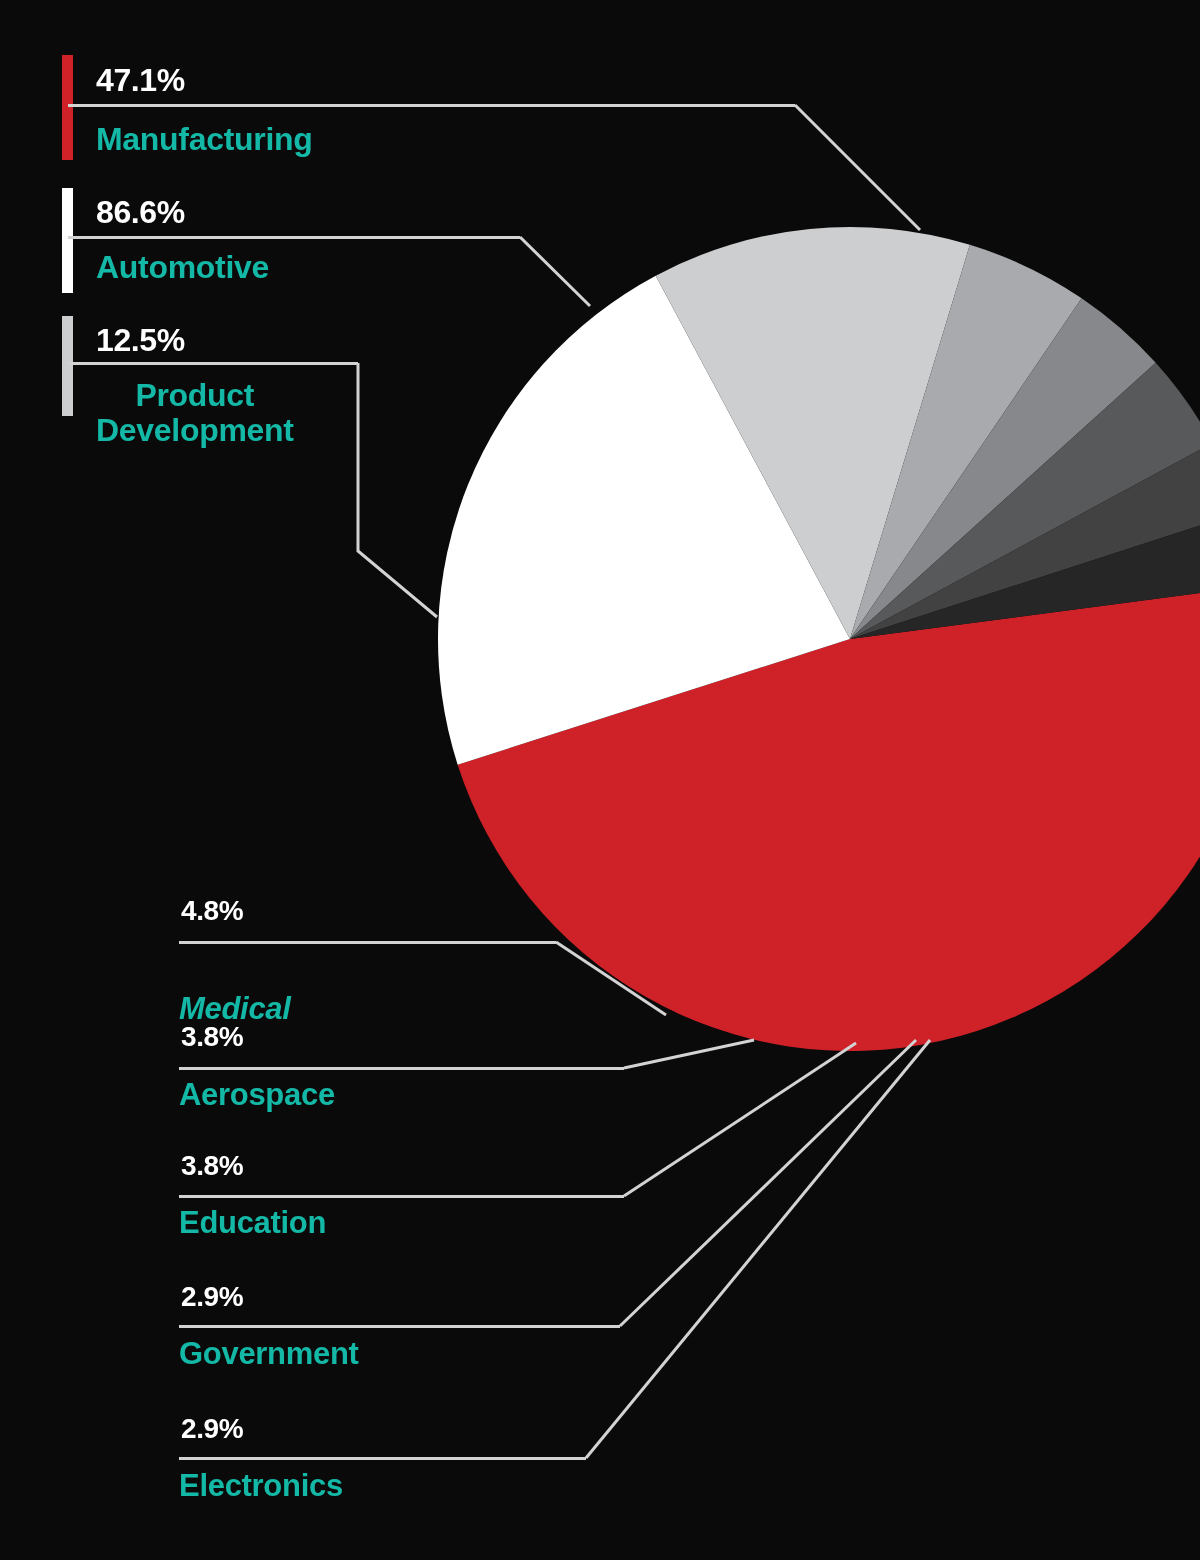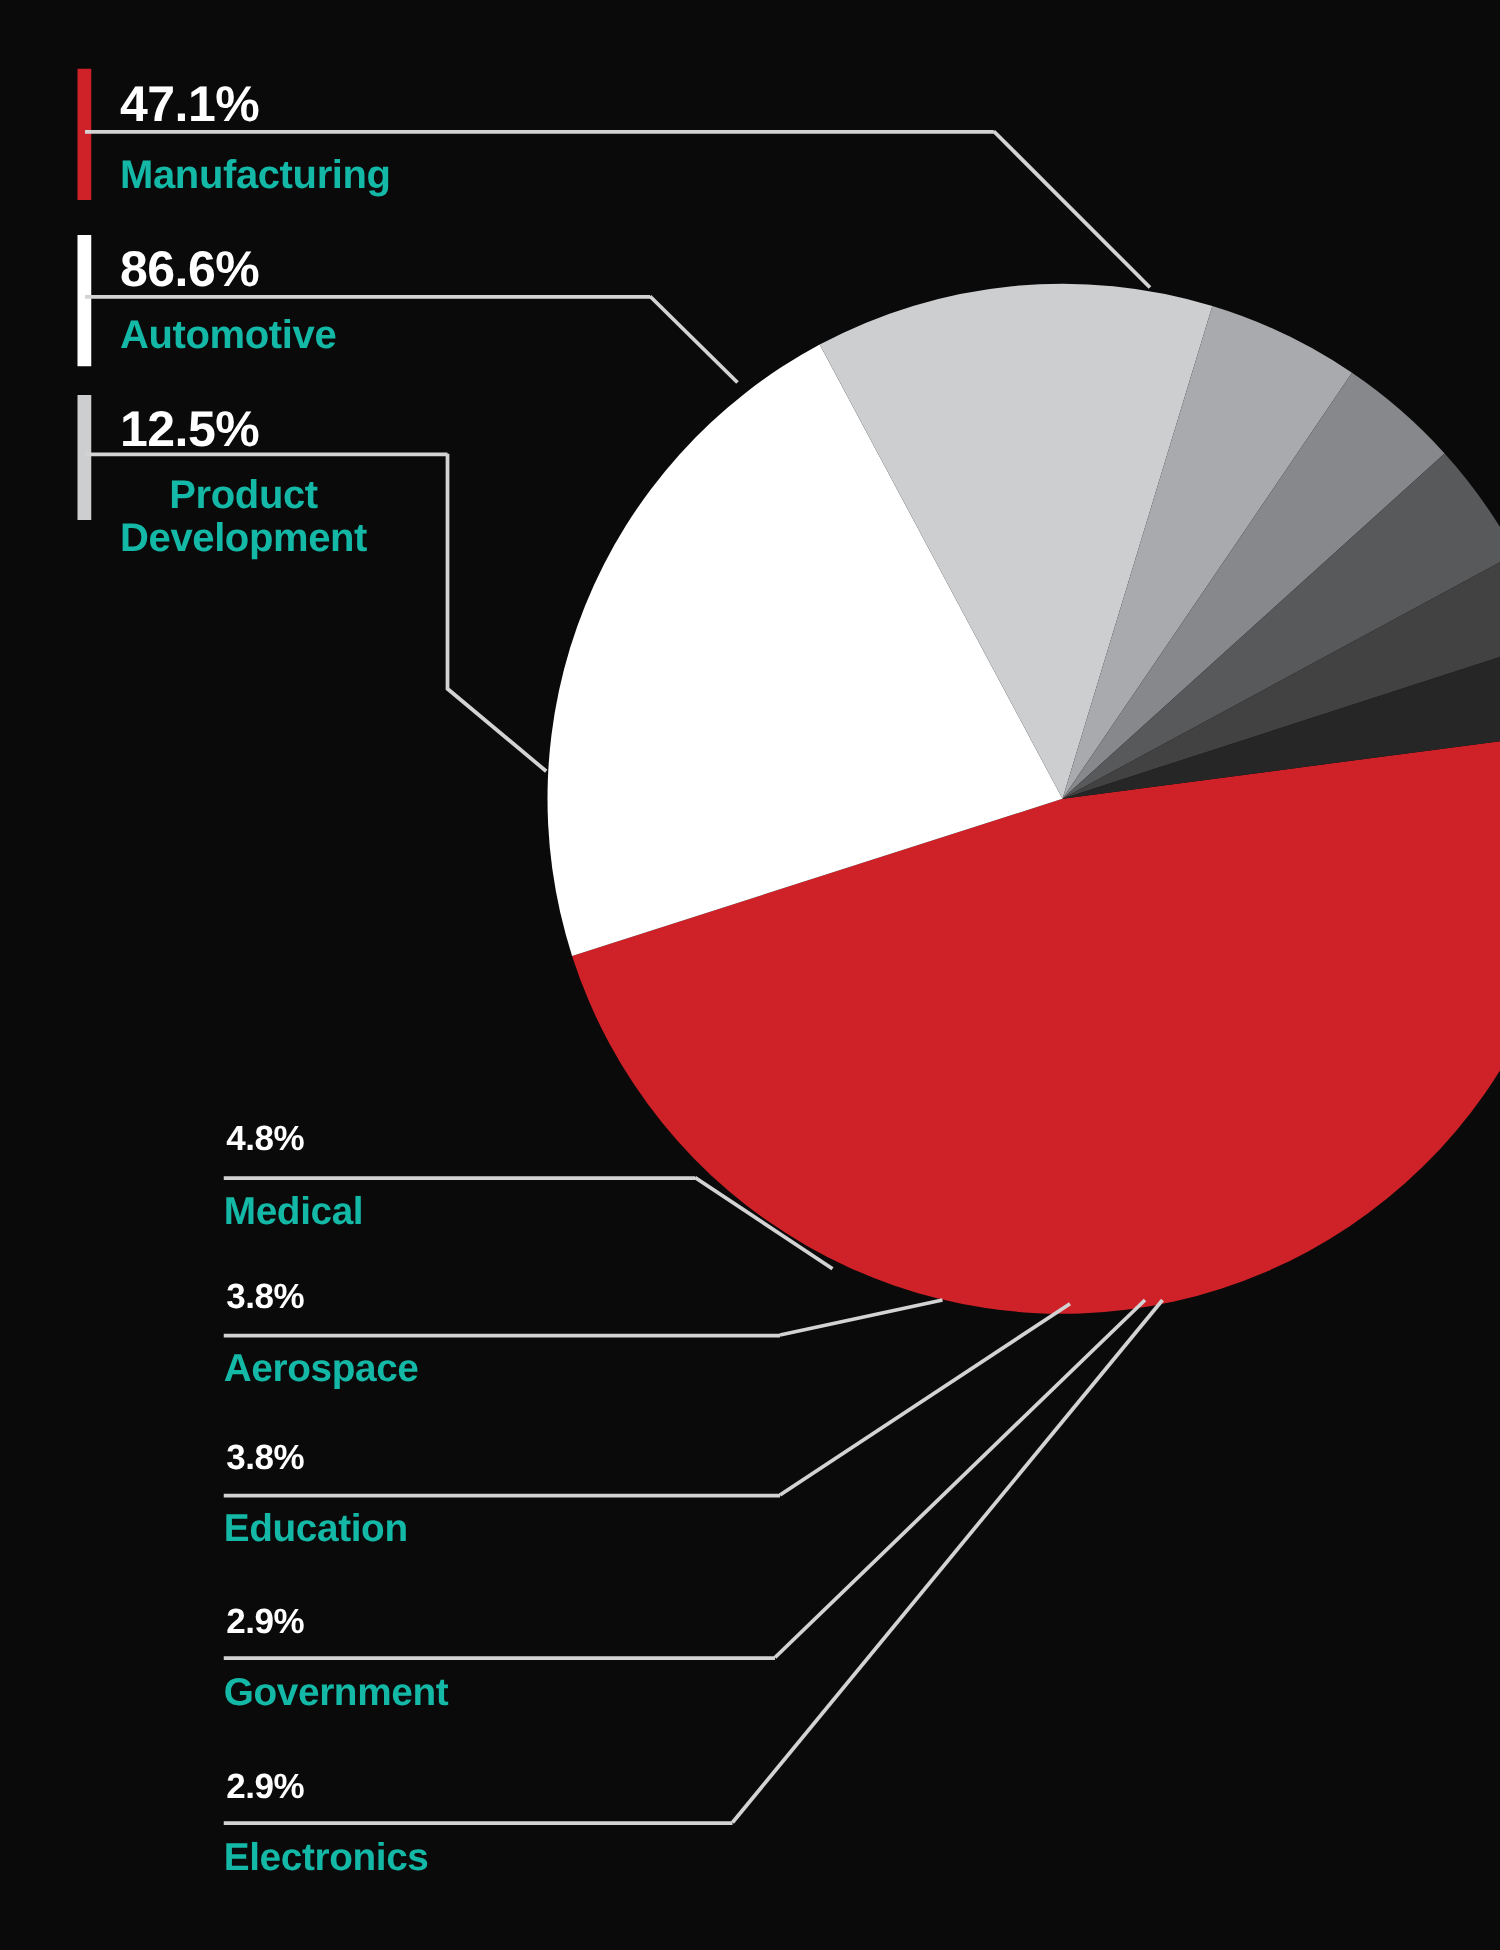--- a/index.html
+++ b/index.html
@@ -15,21 +15,21 @@
   .swatch{position:absolute;width:11px;border-radius:0;}
   .pct{
     position:absolute;color:#ffffff;font-weight:bold;
     letter-spacing:-0.4px;white-space:nowrap;line-height:1;
   }
   .name{
     position:absolute;color:#14b8a6;font-weight:bold;
     letter-spacing:-0.3px;white-space:pre-line;line-height:1.08;
   }
   .rule{position:absolute;height:3px;background:#d3d3d3;}
-  .big .pct{font-size:40px;}
+  .big .pct{font-size:32px;}
   .big .name{font-size:32px;}
   .sm  .pct{font-size:28px;}
   .sm  .name{font-size:31px;}
 </style>
 </head>
 <body>
 
 <div id="stage">
 
   <svg class="layer" viewBox="0 0 1200 1560">
@@ -81,21 +81,21 @@
     <div class="swatch" style="left: 62px; top: 316px; height: 100px; background: rgb(205, 206, 208);"></div>
     <div class="pct" style="left:96px;top:324px;">12.5%</div>
     <div class="rule" style="left:68px;top:362px;width:290px;"></div>
     <div class="name" style="left:96px;top:378px;text-align:center;">Product
 Development</div>
   </div>
 
   <div class="label sm">
     <div class="pct" style="left:181px;top:897px;">4.8%</div>
     <div class="rule" style="left:179px;top:941px;width:377px;"></div>
-    <div class="name" style="left:179px;top:952px;">Medical</div>
+    <div class="name" style="left:179px;top:992px;font-style:italic;">Medical</div>
   </div>
 
   <div class="label sm">
     <div class="pct" style="left:181px;top:1023px;">3.8%</div>
     <div class="rule" style="left:179px;top:1067px;width:445px;"></div>
     <div class="name" style="left:179px;top:1078px;">Aerospace</div>
   </div>
 
   <div class="label sm">
     <div class="pct" style="left:181px;top:1152px;">3.8%</div>

